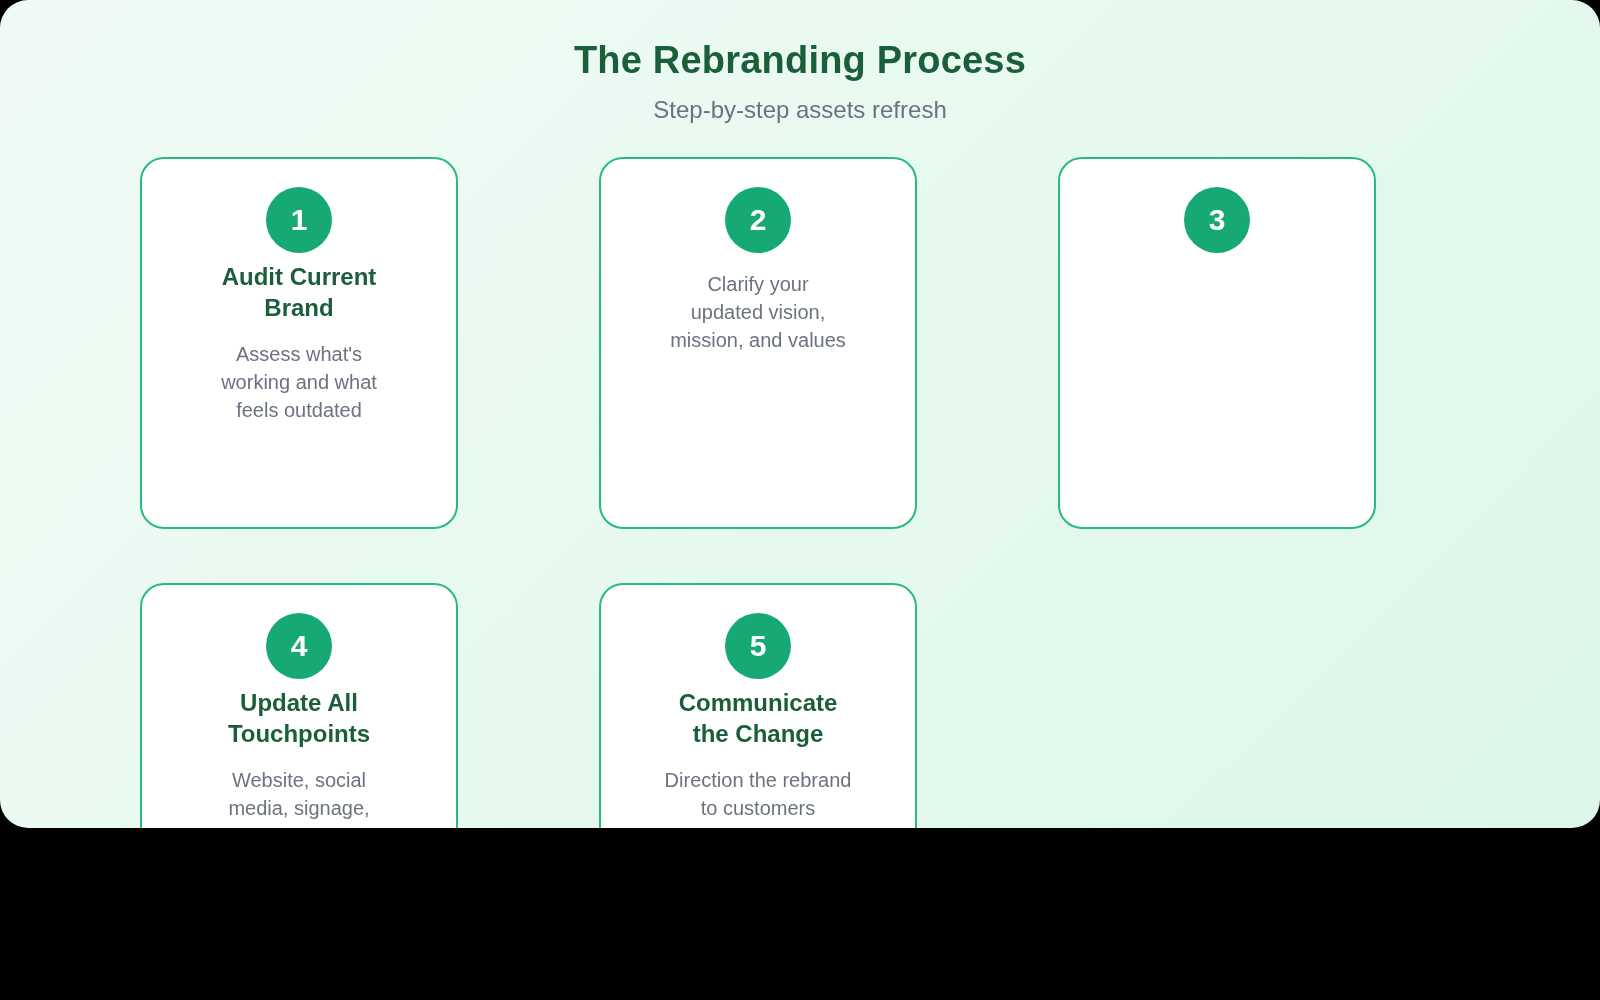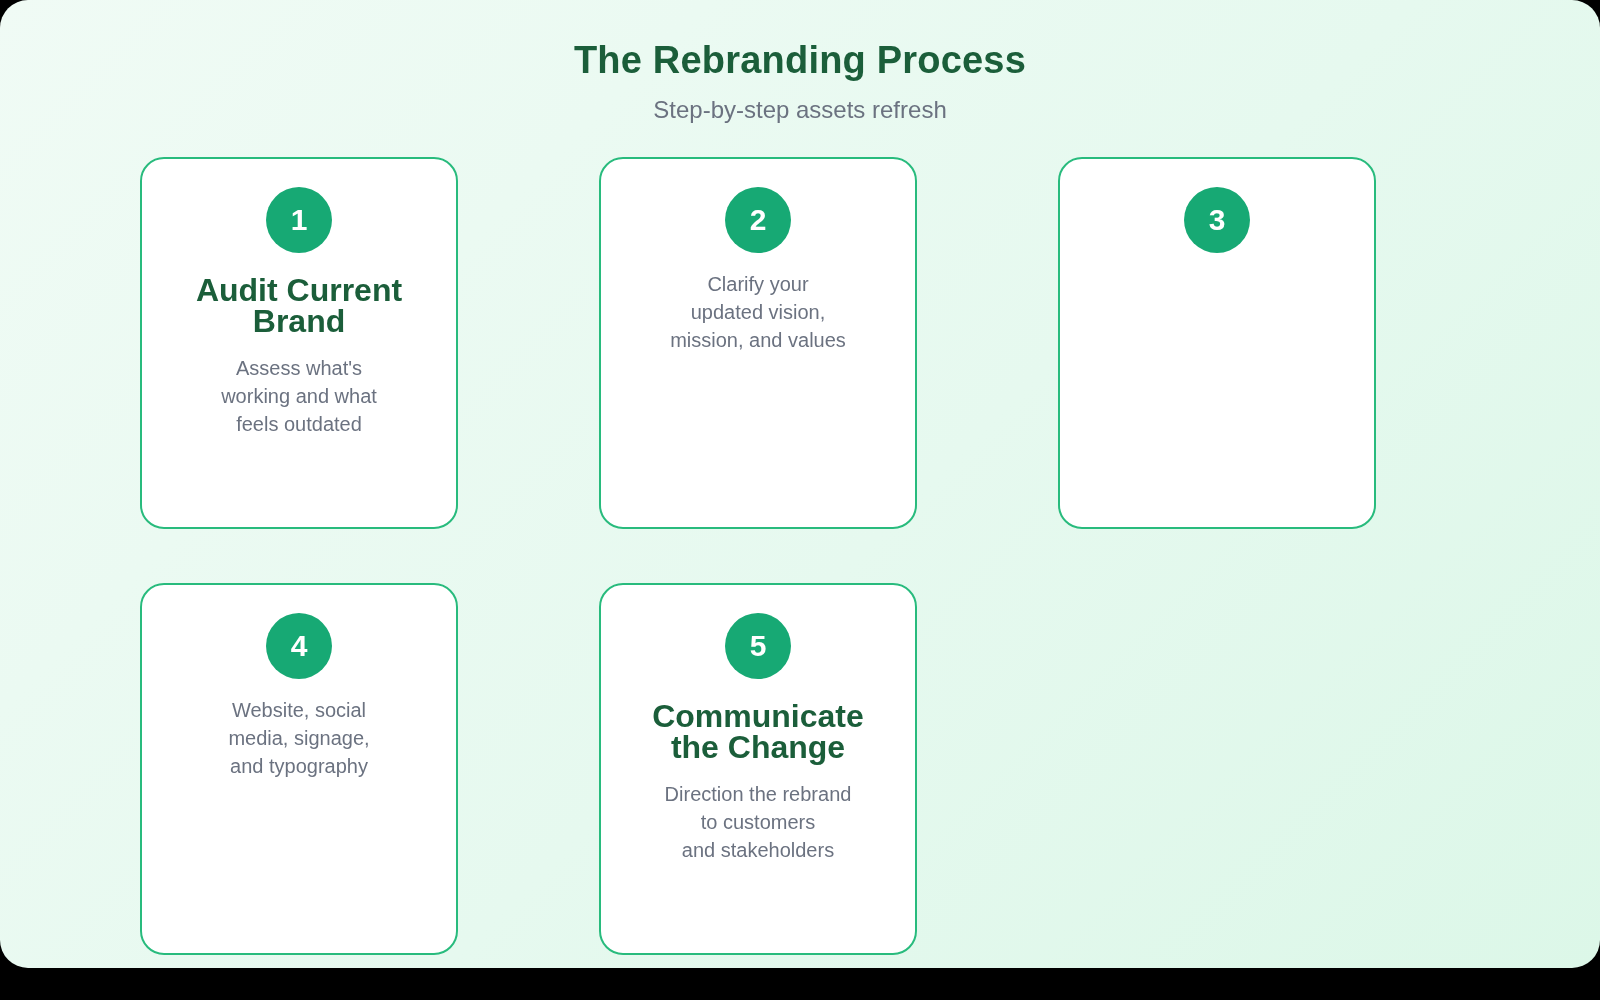--- a/index.html
+++ b/index.html
@@ -1,21 +1,21 @@
 <!DOCTYPE html>
 <html style="--accent-green: #17a974; --border-green: #28bb7d; --heading-green: #1b5e3a; --body-gray: #6b7280; --bg-gradient-start: #f0fbf5; --bg-gradient-end: #dcf7e8;"><head>
 <meta charset="utf-8">
 <style>
   * { margin: 0; padding: 0; box-sizing: border-box; }
   html, body { width: 1600px; height: 1000px; background: #000; }
   body { font-family: "Liberation Sans", "DejaVu Sans", sans-serif; }
 
   .page {
     width: 1600px;
-    height: 968px;
+    height: 828px;
     border-radius: 28px;
     overflow: hidden;
     background: linear-gradient(135deg, var(--bg-gradient-start, #f0fbf5) 0%, #e6f9ef 55%, var(--bg-gradient-end, #dcf7e8) 100%);
     padding-top: 38px;
   }
 
   header { text-align: center; }
 
   .page-title {
     font-size: 38px;
@@ -62,23 +62,23 @@
     justify-content: center;
   }
 
   .badge span {
     color: #ffffff;
     font-size: 30px;
     font-weight: bold;
   }
 
   .card-title {
-    margin: 22px auto 0 auto;
+    margin: 8px auto 0 auto;
     max-width: 212px;
-    font-size: 32px;
+    font-size: 24px;
     font-weight: bold;
     color: var(--heading-green, #1b5e3a);
     line-height: 31px;
     text-wrap: balance;
   }
 
   .card-desc {
     margin: 17px auto 0 auto;
     max-width: 206px;
     font-size: 20px;
@@ -116,20 +116,21 @@
   <div class="card">
     <div class="badge">
       <span>3</span>
     </div>
   </div>
 
   <div class="card">
     <div class="badge">
       <span>4</span>
     </div>
+    <h2 class="card-title">Update All Touchpoints</h2>
     <p class="card-desc">Website, social media, signage, and typography</p>
   </div>
 
   <div class="card">
     <div class="badge">
       <span>5</span>
     </div>
     <h2 class="card-title">Communicate the Change</h2>
     <p class="card-desc">Direction the rebrand to customers and stakeholders</p>
   </div>

